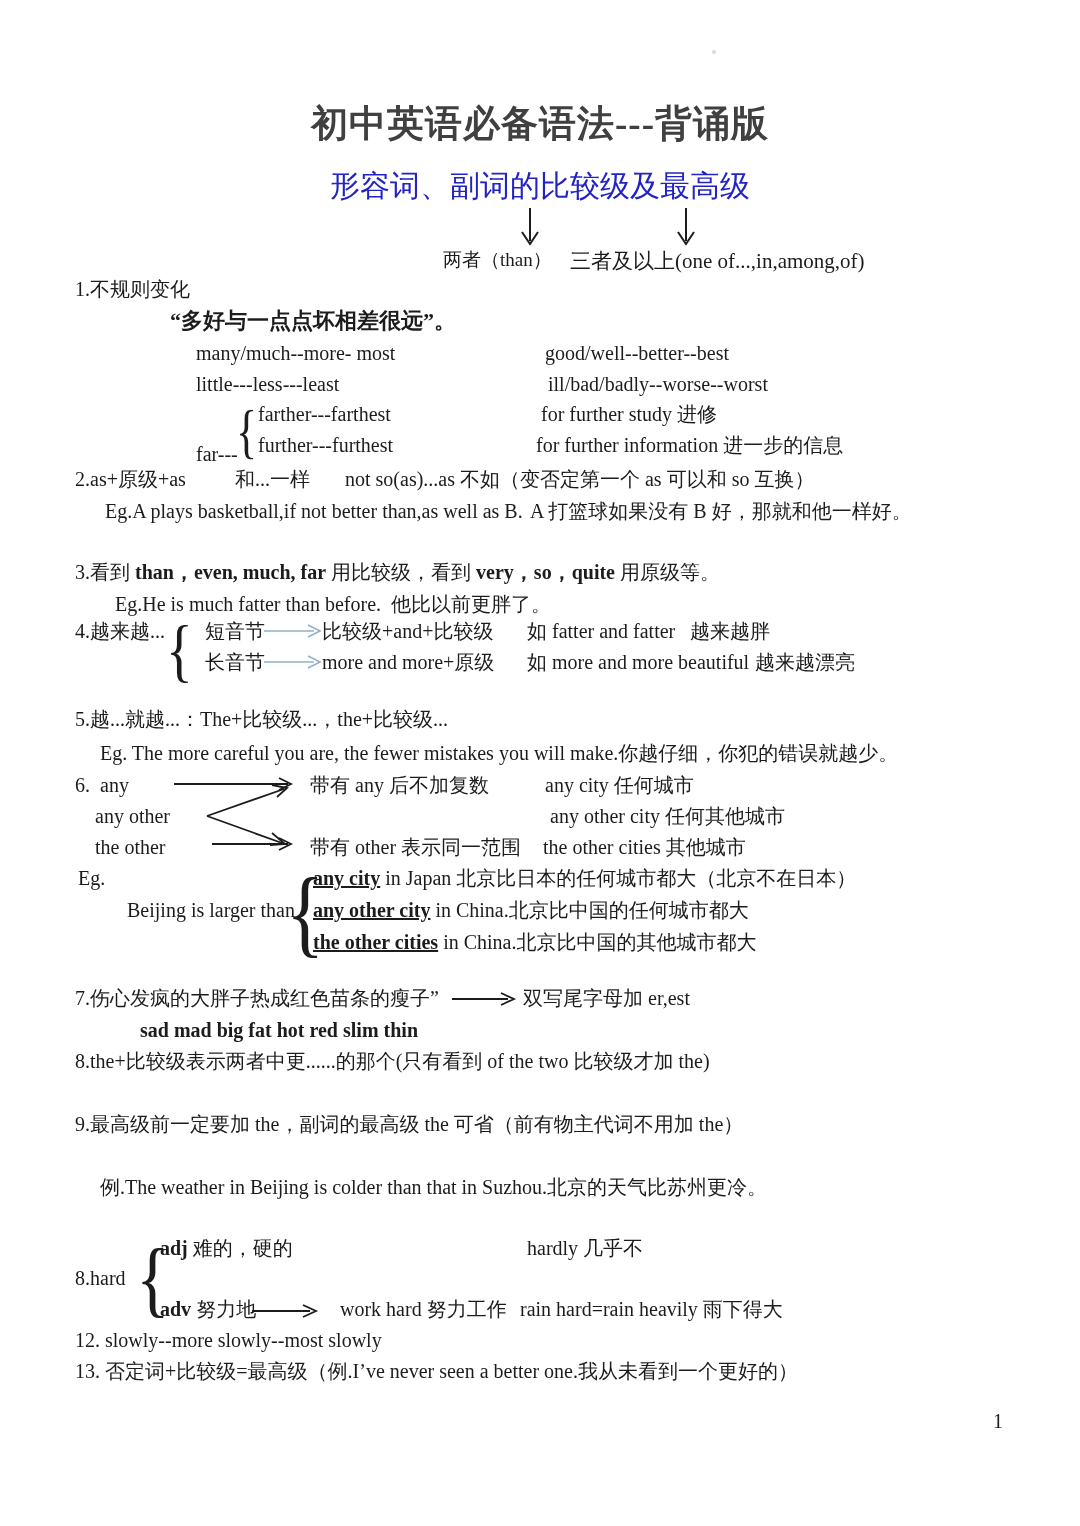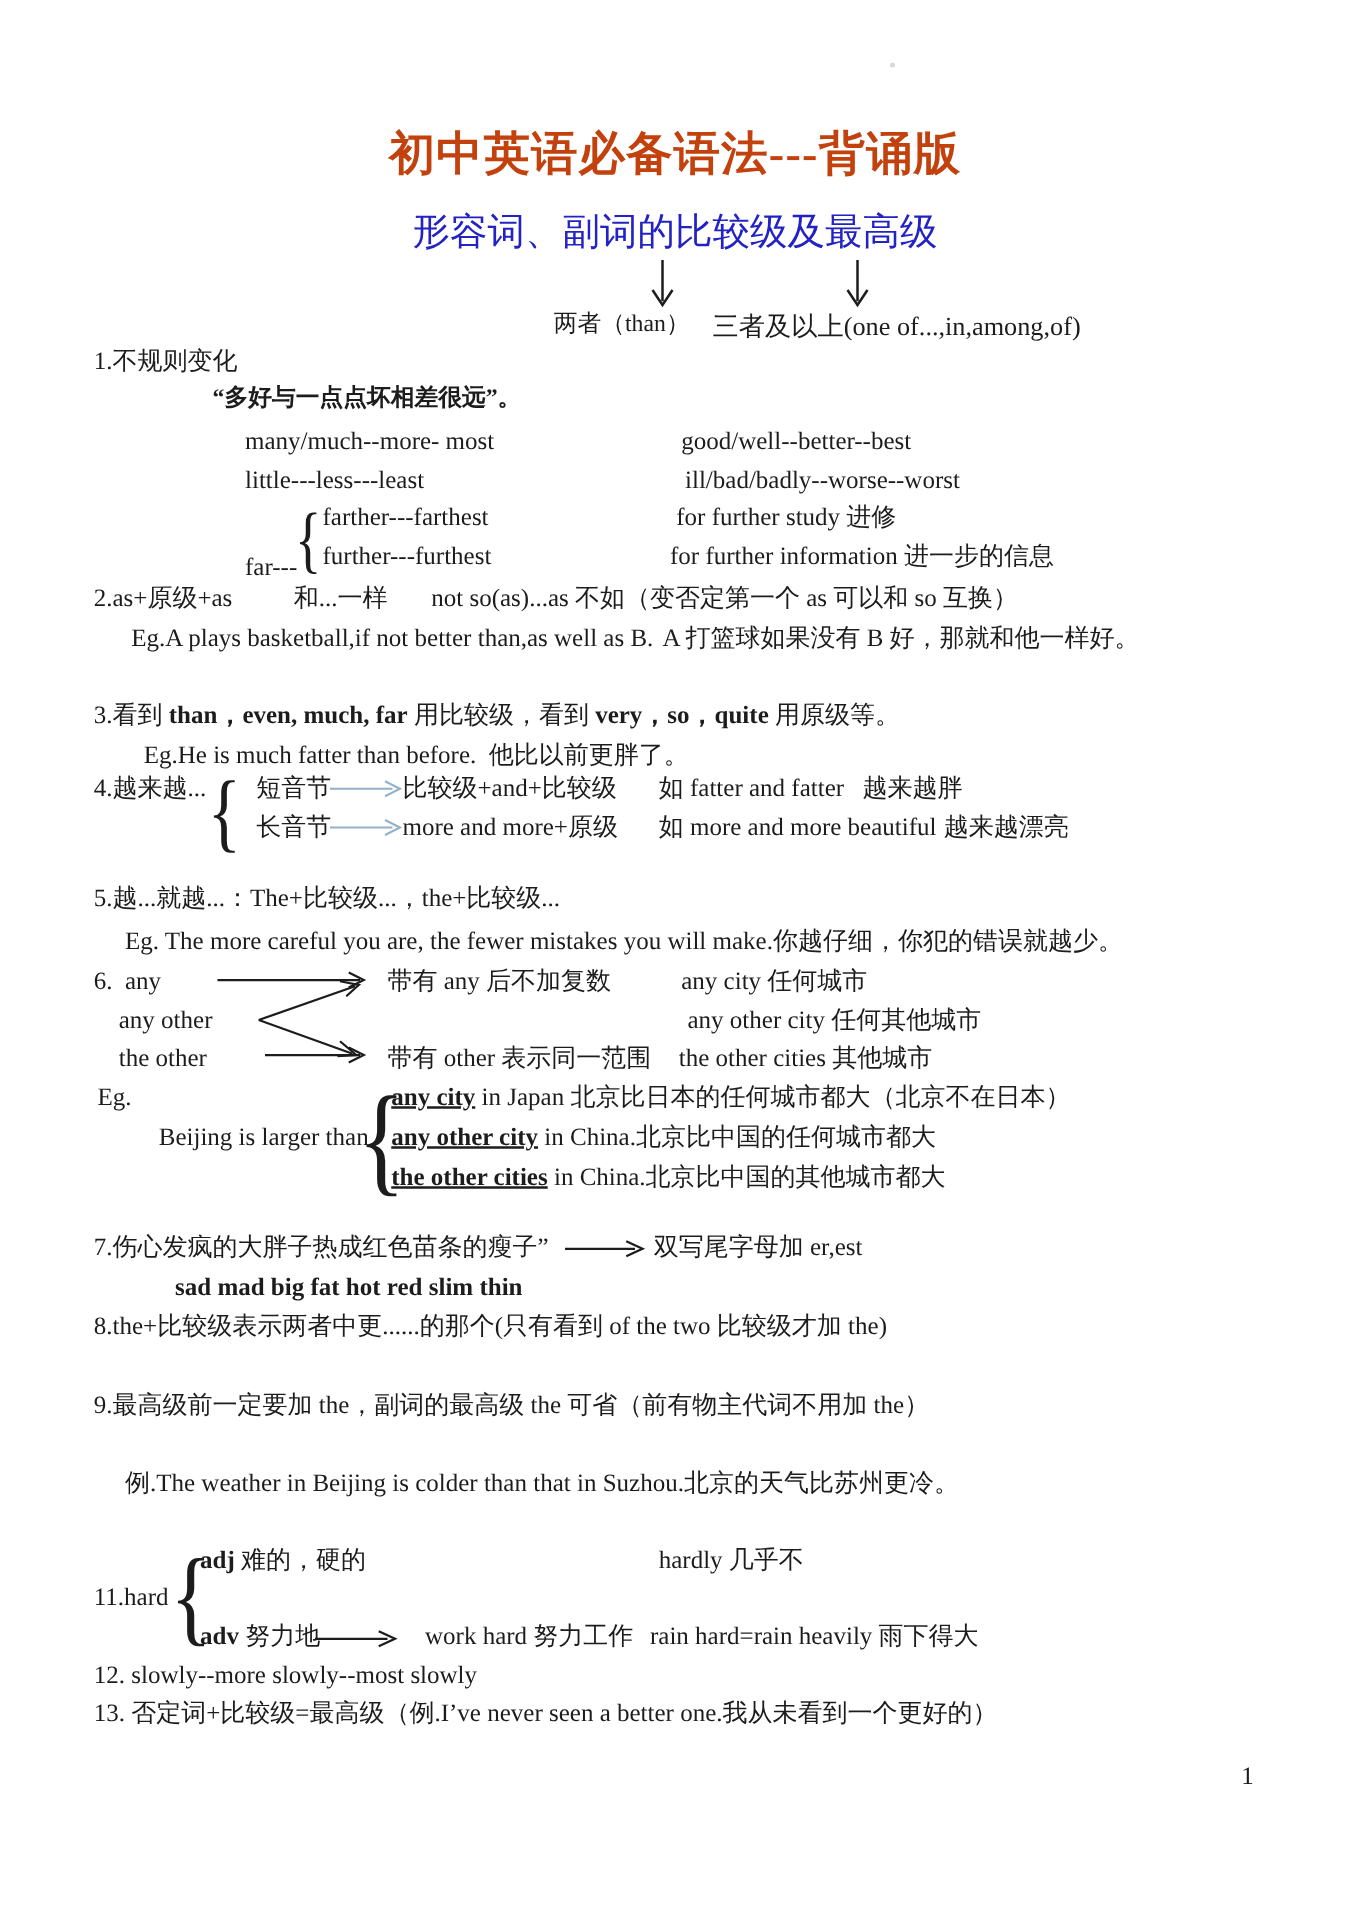--- a/index.html
+++ b/index.html
@@ -18,40 +18,40 @@
   svg { position:absolute; overflow:visible; }
   .stray { position:absolute; width:4px; height:4px; background:#d9d9d9; border-radius:50%; }
 </style>
 </head>
 <body>
 
 <div id="page">
 
   <div class="stray" style="left:712px;top:50px;"></div>
 
-  <div class="line center title" style="top:102px;color:#c2410c;">初中英语必备语法---背诵版</div>
+  <div class="line center title" style="top:102px;color:#404040;">初中英语必备语法---背诵版</div>
   <div class="line center subtitle" style="top:168px;color:#2323c4;">形容词、副词的比较级及最高级</div>
 
   <svg style="left:518px;top:208px;" width="24" height="42">
     <g stroke="#1c1c1c" stroke-width="2" fill="none">
       <line x1="12" y1="0" x2="12" y2="33"></line>
         <polyline points="4,24 12,36 20,24"></polyline>
     </g>
   </svg>
   <svg style="left:674px;top:208px;" width="24" height="42">
     <g stroke="#1c1c1c" stroke-width="2" fill="none">
       <line x1="12" y1="0" x2="12" y2="33"></line>
         <polyline points="4,24 12,36 20,24"></polyline>
     </g>
   </svg>
   <div class="line" style="left:443px;top:249px;font-size:19px;">两者（than）</div>
   <div class="line" style="left:570px;top:249px;font-size:21px;">三者及以上(one of...,in,among,of)</div>
 
   <div class="line" style="left:75px;top:277px;">1.不规则变化</div>
-  <div class="line b" style="left:170px;top:308px;font-size:19px;">“多好与一点点坏相差很远”。</div>
+  <div class="line b" style="left:170px;top:308px;font-size:22px;">“多好与一点点坏相差很远”。</div>
   <div class="line" style="left:196px;top:341px;">many/much--more- most</div>
   <div class="line" style="left:545px;top:341px;">good/well--better--best</div>
   <div class="line" style="left:196px;top:372px;">little---less---least</div>
   <div class="line" style="left:548px;top:372px;">ill/bad/badly--worse--worst</div>
   <div class="line" style="left:196px;top:402px;margin-top:40px;">far---</div>
   <div class="brace" style="left:236px;top:397px;font-size:44px;transform:scaleY(1.35);">{</div>
   <div class="line" style="left:258px;top:402px;">farther---farthest</div>
   <div class="line" style="left:541px;top:402px;">for further study 进修</div>
   <div class="line" style="left:258px;top:433px;">further---furthest</div>
   <div class="line" style="left:536px;top:433px;">for further information 进一步的信息</div>
@@ -129,21 +129,21 @@
   <div class="line" style="left:523px;top:986px;">双写尾字母加 er,est</div>
   <div class="line b" style="left:140px;top:1018px;">sad mad big fat hot red slim thin</div>
 
   <div class="line" style="left:75px;top:1049px;">8.the+比较级表示两者中更......的那个(只有看到 of the two 比较级才加 the)</div>
 
   <div class="line" style="left:75px;top:1112px;">9.最高级前一定要加 the，副词的最高级 the 可省（前有物主代词不用加 the）</div>
   <div class="line" style="left:100px;top:1175px;">例.The weather in Beijing is colder than that in Suzhou.北京的天气比苏州更冷。</div>
 
   <div class="line" style="left:160px;top:1236px;"><span class="b">adj</span><span> 难的，硬的</span></div>
   <div class="line" style="left:527px;top:1236px;">hardly 几乎不</div>
-  <div class="line" style="left:75px;top:1266px;">11.hard</div>
+  <div class="line" style="left:75px;top:1266px;">8.hard</div>
   <div class="brace" style="left:136px;top:1230px;font-size:70px;transform:scaleY(1.22);">{</div>
   <div class="line" style="left:160px;top:1297px;"><span class="b">adv</span><span> 努力地</span></div>
   <svg style="left:252px;top:1303px;" width="70" height="16">
     <g stroke="#1c1c1c" stroke-width="1.8" fill="none">
         <line x1="0" y1="8" x2="58" y2="8"></line>
         <polyline points="51,2 64,8 51,14"></polyline>
       </g>
   </svg>
   <div class="line" style="left:340px;top:1297px;">work hard 努力工作</div>
   <div class="line" style="left:520px;top:1297px;">rain hard=rain heavily 雨下得大</div>

